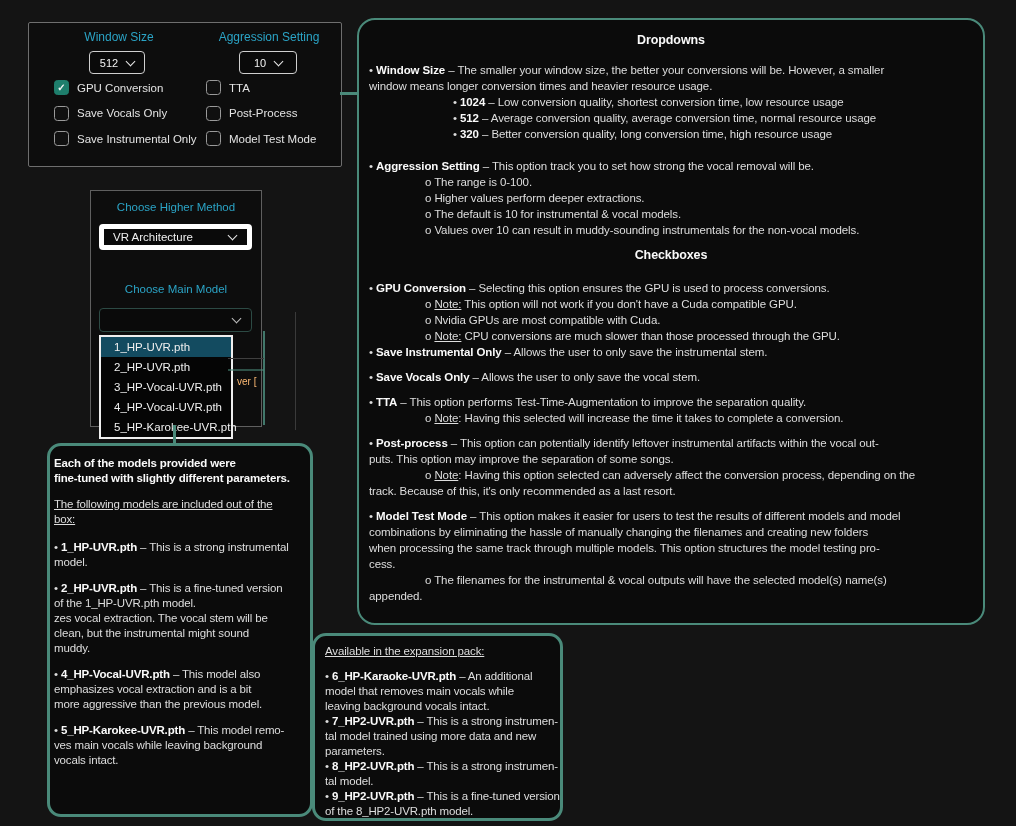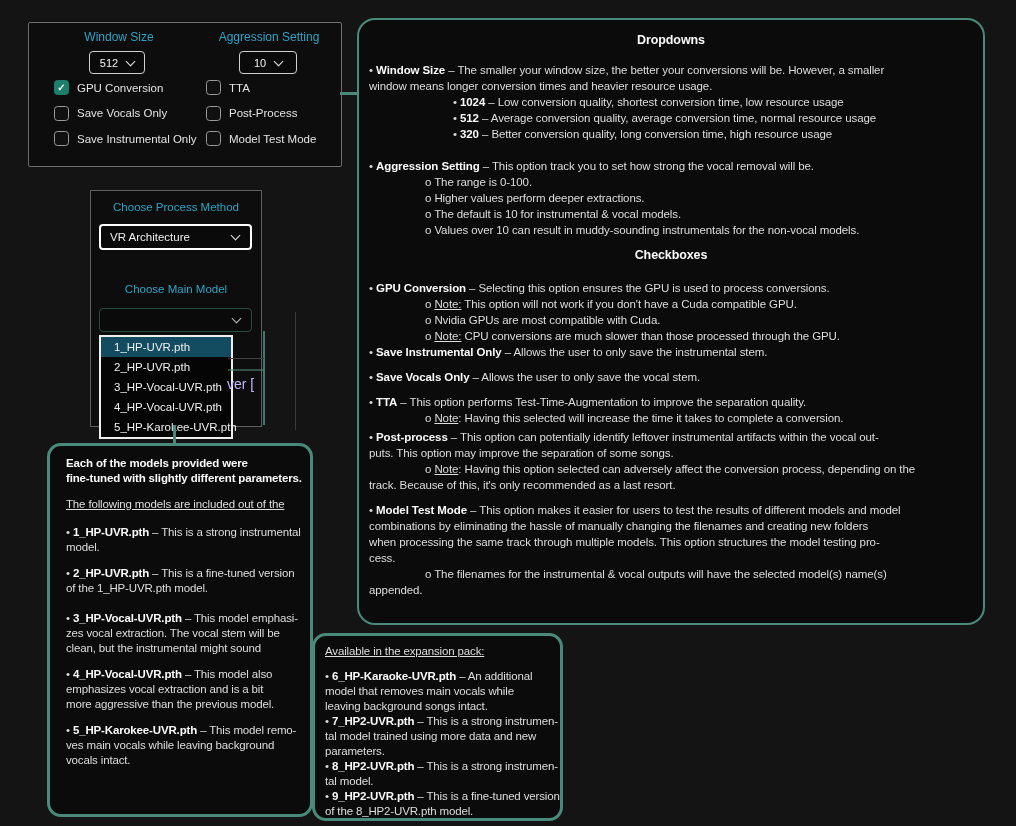--- a/index.html
+++ b/index.html
@@ -23,43 +23,43 @@
   .cb-row{display:flex;align-items:center;gap:8px;}
   .cb-box{width:13px;height:13px;border:1.4px solid #9a9a9a;border-radius:3.5px;background:#101010;
           display:inline-flex;align-items:center;justify-content:center;flex:0 0 auto;}
   .cb-box.checked{background:#1e7e6c;border-color:#1e7e6c;}
   .cb-tick{color:#f5f5f5;font-size:10px;line-height:10px;font-weight:bold;}
   .cb-label{font-size:11.5px;color:#e3e3e3;}
 
   .proc-label{position:absolute;left:0;width:100%;text-align:center;color:#2ba4c6;font-size:11.5px;}
   .proc-dd{position:absolute;left:8px;width:153px;display:flex;align-items:center;background:#0a0a0a;
            border-radius:4px;color:#efefef;font-size:11.5px;padding-left:9px;box-sizing:border-box;}
-  .teal-dd{top:33px;height:26px;border:2px solid #ffffff;}
+  .teal-dd{top:33px;height:26px;border:5px solid #ffffff;}
   .empty-dd{top:117px;height:24px;border:1px solid #2c4a44;}
   .proc-dd .chev{position:absolute;right:11px;}
 
   .model-list{position:absolute;left:8px;top:144px;width:130px;background:#050505;border:2px solid #efefef;}
   .dd-item{height:20px;display:flex;align-items:center;padding-left:13px;font-size:11.5px;color:#f0f0f0;white-space:nowrap;}
   .dd-item.selected{background:#134b60;}
 
-  .bg-text{position:absolute;left:136px;top:185px;color:#c4b5fd;font-size:14px;}
+  .bg-text{position:absolute;left:146px;top:185px;color:#fdba74;font-size:10px;}
 
   
   .teal{background:#4a8a7a;}
   .connector-h{left:340px;top:92px;width:17px;height:3px;}
   .connector-v{left:173px;top:425px;width:3px;height:19px;}
   .frag-v-teal{left:263px;top:331px;width:2px;height:94px;opacity:.85;}
   .frag-v-gray{left:295px;top:312px;width:1px;height:118px;background:#3a3a3a;}
   .frag-h-gray{left:228px;top:358px;width:36px;height:1px;background:#3f3f3f;}
   .frag-h-teal{left:228px;top:369px;width:36px;height:2px;opacity:.55;}
 
   
   .tealbox{position:absolute;background:#0b0b0b;border:2px solid #4a8a7a;box-sizing:border-box;overflow:hidden;}
   .dropdowns{left:357px;top:18px;width:628px;height:607px;border-radius:18px;padding:8px 10px;}
-  .models{left:47px;top:443px;width:266px;height:374px;border-radius:14px;border-width:3px;padding:10px 16px;}
+  .models{left:47px;top:443px;width:266px;height:374px;border-radius:14px;border-width:3px;padding:10px 4px;}
   .expansion{left:312px;top:633px;width:251px;height:188px;border-radius:14px;border-width:3px;padding:8px 10px;}
 
   .rich{position:relative;}
   .tline{white-space:nowrap;color:#dedede;letter-spacing:-0.1px;}
   .dropdowns .tline{font-size:11.5px;line-height:16px;height:16px;}
   .models .tline,.expansion .tline{font-size:11.5px;line-height:15px;height:15px;letter-spacing:-0.15px;}
   .tline .b{font-weight:bold;color:#fafafa;}
   .tline .u{text-decoration:underline;}
   .tline.center{text-align:center;font-size:12.5px;}
 </style>
@@ -107,21 +107,21 @@
         <div class="cb-row">
           <span class="cb-box"></span>
           <span class="cb-label">Model Test Mode</span>
         </div>
       </div>
   </div>
 
   <div class="abs teal connector-h"></div>
 
   <div class="panel process">
-    <div class="proc-label" style="top:10px;">Choose Process Method</div>
+    <div class="proc-label" style="top:10px;">Choose Higher Method</div>
     <div class="proc-dd teal-dd">
       <span>VR Architecture</span>
       <span class="chev"></span>
     </div>
     <div class="proc-label" style="top:92px;">Choose Main Model</div>
     <div class="proc-dd empty-dd">
       <span></span>
       <span class="chev dim"></span>
     </div>
     <div class="model-list">
@@ -156,60 +156,61 @@
         <div class="tline" style="padding-left: 56px;"><span>o Values over 10 can result in muddy-sounding instrumentals for the non-vocal models.</span></div>
         <div class="tline center" style="margin-top: 9px;"><span class="b">Checkboxes</span></div>
         <div class="tline" style="margin-top: 17px;"><span>• </span><span class="b">GPU Conversion</span><span> – Selecting this option ensures the GPU is used to process conversions.</span></div>
         <div class="tline" style="padding-left: 56px;"><span>o </span><span class="u">Note:</span><span> This option will not work if you don't have a Cuda compatible GPU.</span></div>
         <div class="tline" style="padding-left: 56px;"><span>o Nvidia GPUs are most compatible with Cuda.</span></div>
         <div class="tline" style="padding-left: 56px;"><span>o </span><span class="u">Note:</span><span> CPU conversions are much slower than those processed through the GPU.</span></div>
         <div class="tline"><span>• </span><span class="b">Save Instrumental Only</span><span> – Allows the user to only save the instrumental stem.</span></div>
         <div class="tline" style="margin-top: 9px;"><span>• </span><span class="b">Save Vocals Only</span><span> – Allows the user to only save the vocal stem.</span></div>
         <div class="tline" style="margin-top: 9px;"><span>• </span><span class="b">TTA</span><span> – This option performs Test-Time-Augmentation to improve the separation quality.</span></div>
         <div class="tline" style="padding-left: 56px;"><span>o </span><span class="u">Note</span><span>: Having this selected will increase the time it takes to complete a conversion.</span></div>
-        <div class="tline" style="margin-top: 3px;"><span>• </span><span class="b">Post-process</span><span> – This option can potentially identify leftover instrumental artifacts within the vocal out-</span></div>
+        <div class="tline" style="margin-top: 9px;"><span>• </span><span class="b">Post-process</span><span> – This option can potentially identify leftover instrumental artifacts within the vocal out-</span></div>
         <div class="tline"><span>puts. This option may improve the separation of some songs.</span></div>
         <div class="tline" style="padding-left: 56px;"><span>o </span><span class="u">Note</span><span>: Having this option selected can adversely affect the conversion process, depending on the</span></div>
         <div class="tline"><span>track. Because of this, it's only recommended as a last resort.</span></div>
         <div class="tline" style="margin-top: 9px;"><span>• </span><span class="b">Model Test Mode</span><span> – This option makes it easier for users to test the results of different models and model</span></div>
         <div class="tline"><span>combinations by eliminating the hassle of manually changing the filenames and creating new folders</span></div>
         <div class="tline"><span>when processing the same track through multiple models. This option structures the model testing pro-</span></div>
         <div class="tline"><span>cess.</span></div>
         <div class="tline" style="padding-left: 56px;"><span>o The filenames for the instrumental &amp; vocal outputs will have the selected model(s) name(s)</span></div>
         <div class="tline"><span>appended.</span></div>
       </div>
   </div>
 
   <div class="tealbox models">
     <div class="rich">
         <div class="tline"><span class="b">Each of the models provided were</span></div>
         <div class="tline"><span class="b">fine-tuned with slightly different parameters.</span></div>
         <div class="tline" style="margin-top: 11px;"><span class="u">The following models are included out of the</span></div>
+        <div class="tline"><span class="u">box:</span></div>
         <div class="tline" style="margin-top: 13px;"><span>• </span><span class="b">1_HP-UVR.pth</span><span> – This is a strong instrumental</span></div>
         <div class="tline"><span>model.</span></div>
         <div class="tline" style="margin-top: 11px;"><span>• </span><span class="b">2_HP-UVR.pth</span><span> – This is a fine-tuned version</span></div>
         <div class="tline"><span>of the 1_HP-UVR.pth model.</span></div>
-        <div class="tline" style="margin-top: 15px;"><span>• </span><span class="b">3_HP-Vocal-UVR.pth</span><span> – This model emphasi-</span></div>
         <div class="tline"><span>zes vocal extraction. The vocal stem will be</span></div>
         <div class="tline"><span>clean, but the instrumental might sound</span></div>
+        <div class="tline"><span>muddy.</span></div>
         <div class="tline" style="margin-top: 11px;"><span>• </span><span class="b">4_HP-Vocal-UVR.pth</span><span> – This model also</span></div>
         <div class="tline"><span>emphasizes vocal extraction and is a bit</span></div>
         <div class="tline"><span>more aggressive than the previous model.</span></div>
         <div class="tline" style="margin-top: 11px;"><span>• </span><span class="b">5_HP-Karokee-UVR.pth</span><span> – This model remo-</span></div>
         <div class="tline"><span>ves main vocals while leaving background</span></div>
         <div class="tline"><span>vocals intact.</span></div>
       </div>
   </div>
 
   <div class="tealbox expansion">
     <div class="rich">
         <div class="tline"><span class="u">Available in the expansion pack:</span></div>
         <div class="tline" style="margin-top: 10px;"><span>• </span><span class="b">6_HP-Karaoke-UVR.pth</span><span> – An additional</span></div>
         <div class="tline"><span>model that removes main vocals while</span></div>
-        <div class="tline"><span>leaving background songs intact.</span></div>
+        <div class="tline"><span>leaving background vocals intact.</span></div>
         <div class="tline"><span>• </span><span class="b">7_HP2-UVR.pth</span><span> – This is a strong instrumen-</span></div>
         <div class="tline"><span>tal model trained using more data and new</span></div>
         <div class="tline"><span>parameters.</span></div>
         <div class="tline"><span>• </span><span class="b">8_HP2-UVR.pth</span><span> – This is a strong instrumen-</span></div>
         <div class="tline"><span>tal model.</span></div>
         <div class="tline"><span>• </span><span class="b">9_HP2-UVR.pth</span><span> – This is a fine-tuned version</span></div>
         <div class="tline"><span>of the 8_HP2-UVR.pth model.</span></div>
       </div>
   </div>
 

